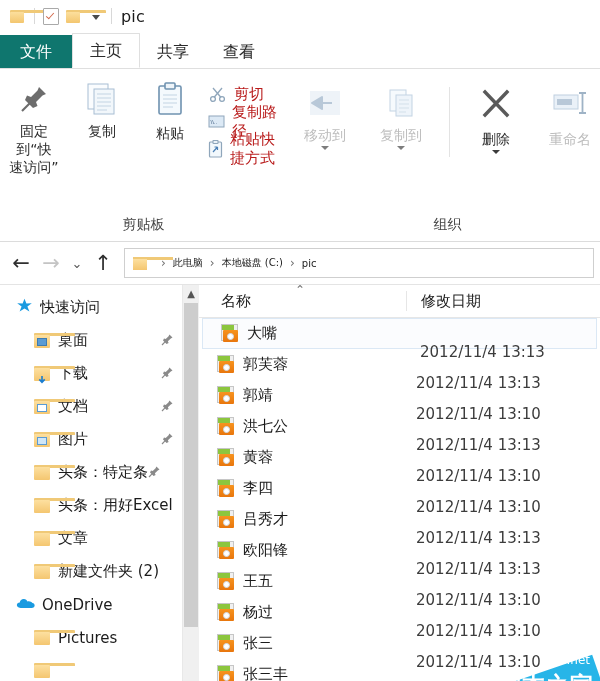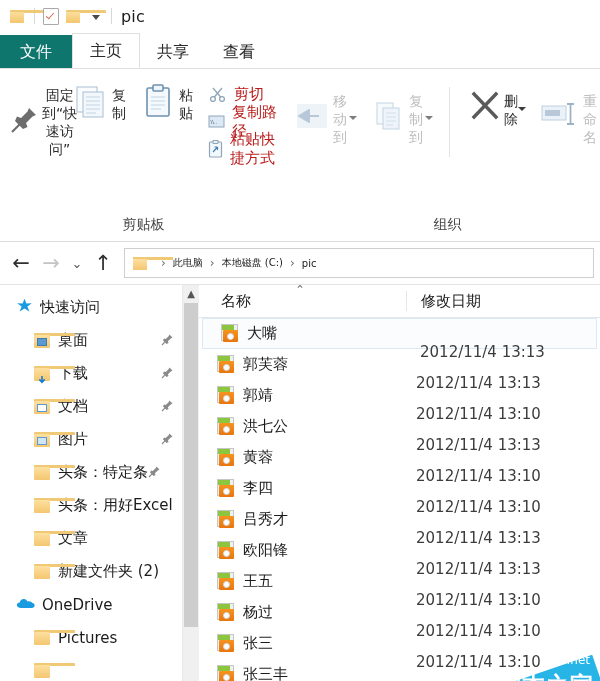--- a/index.html
+++ b/index.html
@@ -23,21 +23,21 @@
   .tabstrip{height:36px;display:flex;align-items:flex-end;background:#fff;border-bottom:1px solid #dfdfdf;position:relative;}
   .tab{height:33px;line-height:33px;padding:0 17px;font-size:16px;color:#2b2b2b;background:#fff;}
   .tab.file{background:#0f766e;color:#fff;font-weight:400;padding:0 20px;}
   .tab.active{background:#fff;border:1px solid #dfdfdf;border-bottom:1px solid #fff;position:relative;z-index:3;border-radius:1px 1px 0 0;}
   
   .ribbon{height:172px;background:#fff;border-bottom:1px solid #dcdcdc;display:flex;position:relative;}
   .rgroup{display:flex;flex-direction:column;justify-content:space-between;position:relative;padding-top:8px;}
   .rgroup .gl{text-align:center;font-size:14px;color:#444;padding-bottom:7px;}
   .rgroup-sep{width:1px;background:#e3e3e3;margin:8px 0 30px;}
   .rrow{display:flex;align-items:flex-start;}
-  .bigbtn{width:auto;min-width:56px;display:flex;align-items:center;padding:4px 6px 0;}
+  .bigbtn{width:auto;min-width:56px;display:flex;flex-direction:column;align-items:center;padding:4px 6px 0;}
   .bigbtn .lbl{font-size:14px;color:#2c2c2c;text-align:center;line-height:18px;margin-top:5px;white-space:pre-line;}
   .bigbtn.dim .lbl{color:#bdbdbd;}
   .smallcol{display:flex;flex-direction:column;justify-content:center;padding-top:4px;}
   .smallbtn{display:flex;align-items:center;height:27px;padding:0 4px;}
   .smallbtn .lbl{font-size:15px;color:#b91c1c;margin-left:7px;}
   .smallbtn .ico{width:19px;height:19px;display:flex;align-items:center;justify-content:center;}
   .dropcaret{width:0;height:0;border-left:4px solid transparent;border-right:4px solid transparent;border-top:4.5px solid #7d7d7d;margin:2px auto 0;}
   .dropcaret.dark{border-top-color:#3b3b3b;}
   
   .ic-pin{width:36px;height:36px;position:relative;}

